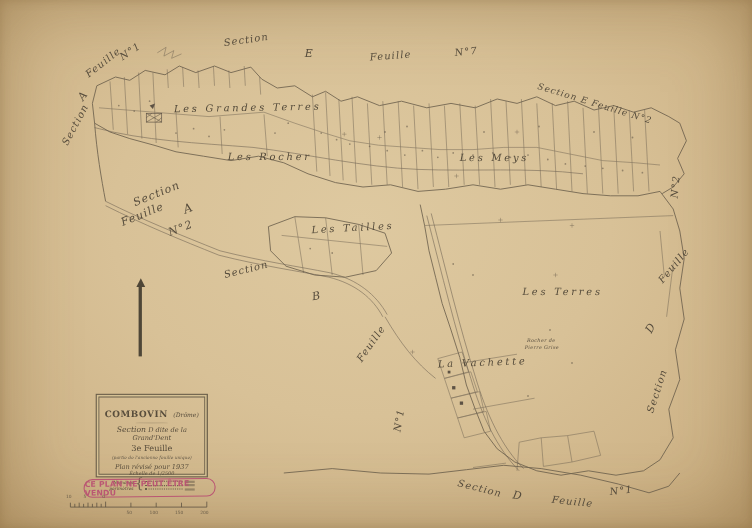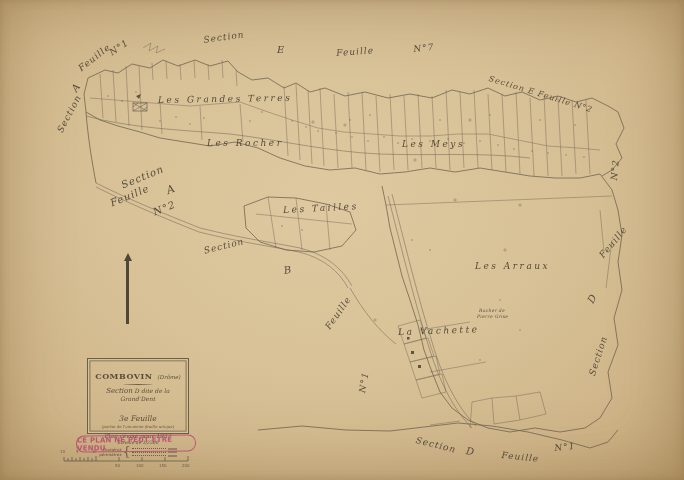--- a/index.html
+++ b/index.html
@@ -26,21 +26,21 @@
   #cartouche{
     position:absolute;left:87px;top:358px;width:102px;height:76px;
     border:1px solid #6b5f4a;box-shadow:inset 0 0 0 1.5px rgba(214,193,148,1), inset 0 0 0 2.3px #6b5f4a;
     color:#584d3c;text-align:center;padding-top:5px;box-sizing:border-box;
   }
   #cartouche .commune{font-size:8px;font-weight:bold;letter-spacing:.5px;}
   #cartouche .dept{font-size:5.5px;font-style:italic;font-weight:normal;}
   .flourish{width:30px;height:0;border-bottom:1px solid #6b5f4a;margin:1px auto 2px;border-radius:50%;}
   #cartouche .sectline{font-size:6px;font-style:italic;margin-top:1px;}
   #cartouche .sectword{font-size:7px;}
-  #cartouche .sheet{font-size:7.5px;font-style:italic;margin-top:12px;}
+  #cartouche .sheet{font-size:7.5px;margin-top:1px;}
   #cartouche .note{font-size:4px;font-style:italic;margin-top:1px;color:#645a48;}
   #cartouche .rev{font-size:6px;font-style:italic;margin-top:3px;}
   #cartouche .scale{font-size:4.5px;font-style:italic;margin-top:1px;}
   #legendrow{display:flex;align-items:center;justify-content:center;margin-top:1px;gap:1px;}
   #legendrow .llabels{font-size:4px;font-style:italic;text-align:right;line-height:1.3;}
   #legendrow .brace{font-size:13px;font-weight:200;color:#6b5f4a;line-height:.8;}
   #legendrow .leaders .row{display:flex;align-items:center;gap:2px;margin:1.5px 0;}
   #legendrow .leader{width:34px;border-bottom:1px dotted #6b5f4a;height:0;}
   #legendrow .val{width:9px;height:2px;background:rgba(107,95,74,.55);}
   
@@ -176,23 +176,23 @@
   <span class="lbl" style="left:502px;top:451px;transform:rotate(6deg);font-size:9px">Feuille</span>
   <span class="lbl" style="left:554px;top:444px;transform:rotate(-6deg);font-size:9px">N°1</span>
 
   <span class="lbl" style="left:588px;top:374px;transform:rotate(-72deg);font-size:9px">Section</span>
   <span class="lbl" style="left:586px;top:300px;transform:rotate(-60deg);font-size:10px">D</span>
   <span class="lbl" style="left:598px;top:254px;transform:rotate(-50deg);font-size:9px">Feuille</span>
   <span class="lbl" style="left:610px;top:180px;transform:rotate(-85deg);font-size:9px">N°2</span>
 
   <span class="place" style="left:158px;top:96px;transform:rotate(-1deg)">Les Grandes Terres</span>
   <span class="place" style="left:207px;top:139px">Les Rocher</span>
-  <span class="place" style="left:402px;top:140px">Les Meys</span>
+  <span class="place" style="left:418px;top:140px">Les Meys</span>
   <span class="place" style="left:283px;top:206px;transform:rotate(-3deg)">Les Tailles</span>
-  <span class="place" style="left:475px;top:262px">Les Arraux</span>
+  <span class="place" style="left:475px;top:262px">Les Terres</span>
   <span class="place" style="left:398px;top:328px;transform:rotate(-2deg)">La Vachette</span>
   <span class="tinylbl" style="left:479px;top:308px">Rocher de</span>
   <span class="tinylbl" style="left:477px;top:314px">Pierre Grise</span>
 
   <div id="north-arrowhead"></div>
   <div id="north-bar"></div>
 
   <div id="cartouche">
     <div>
       <span class="commune">COMBOVIN</span>

